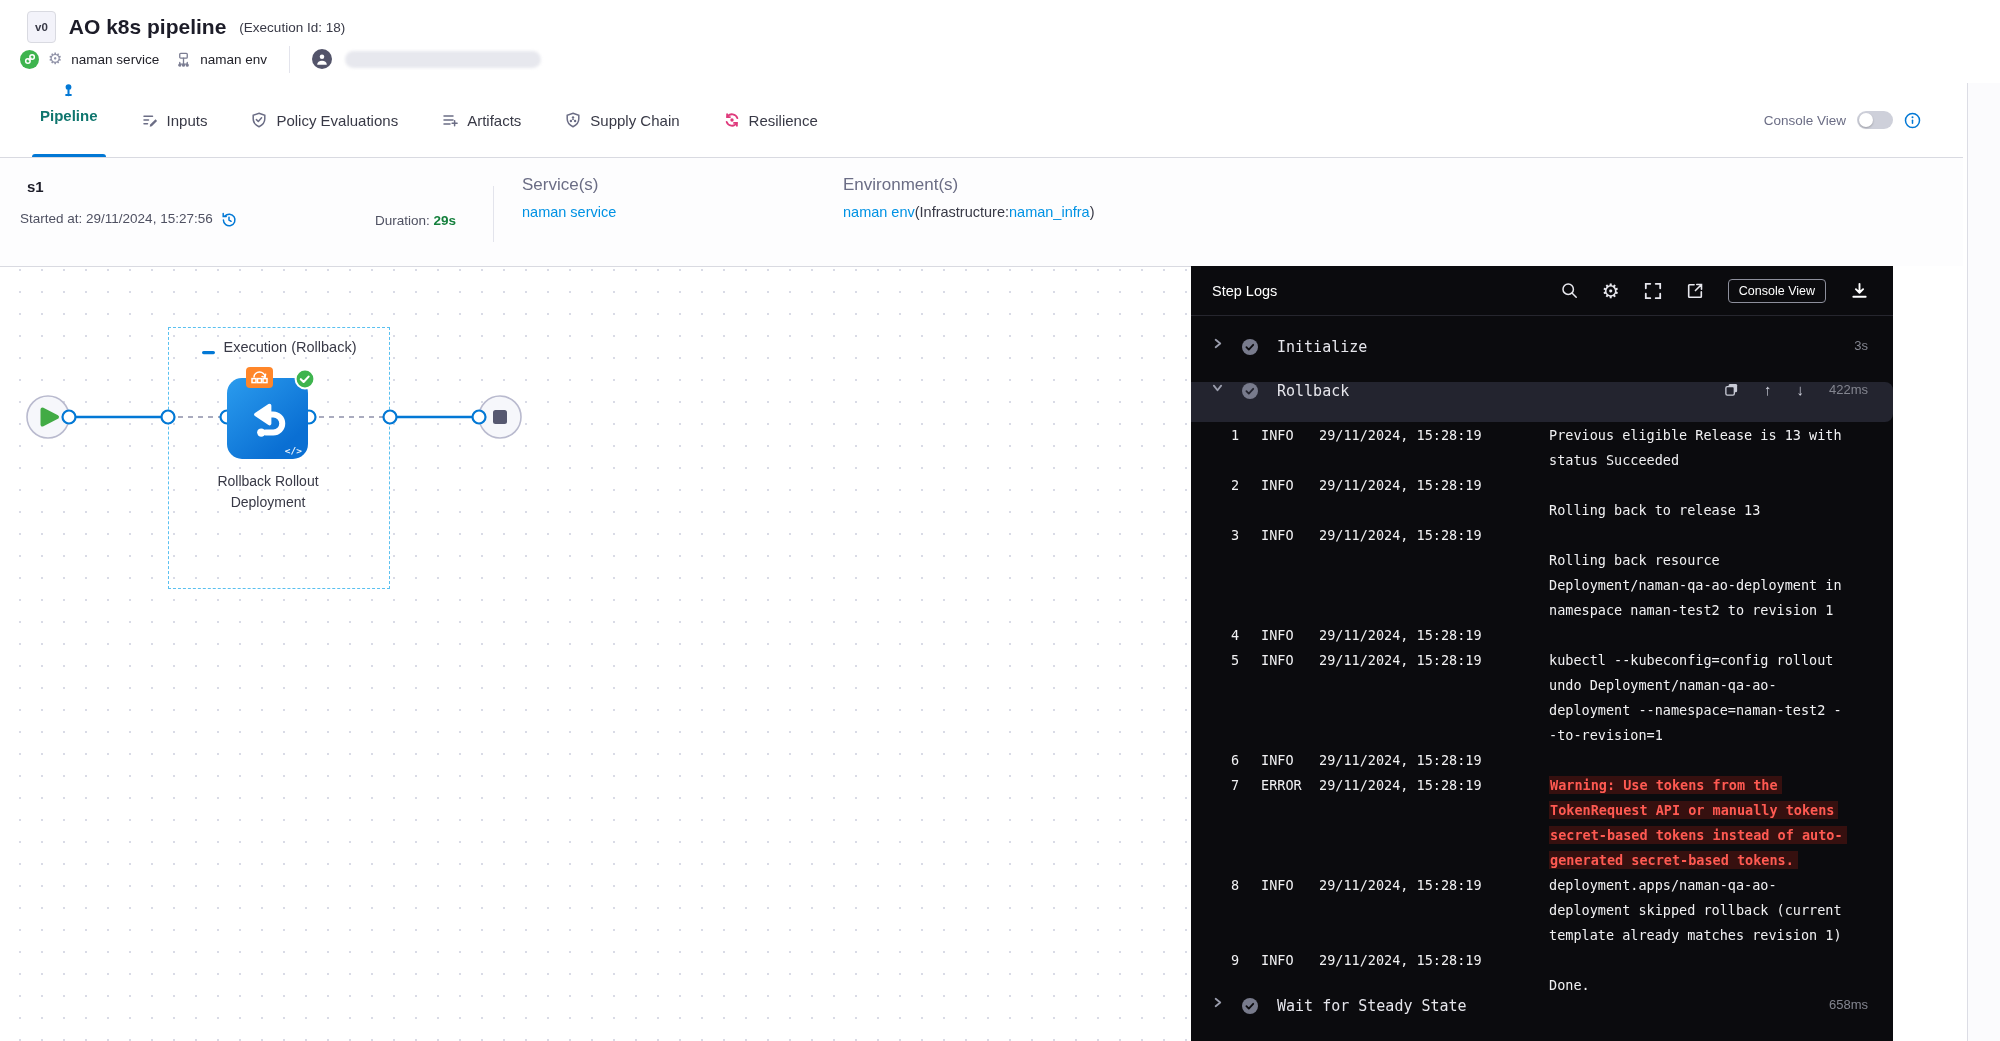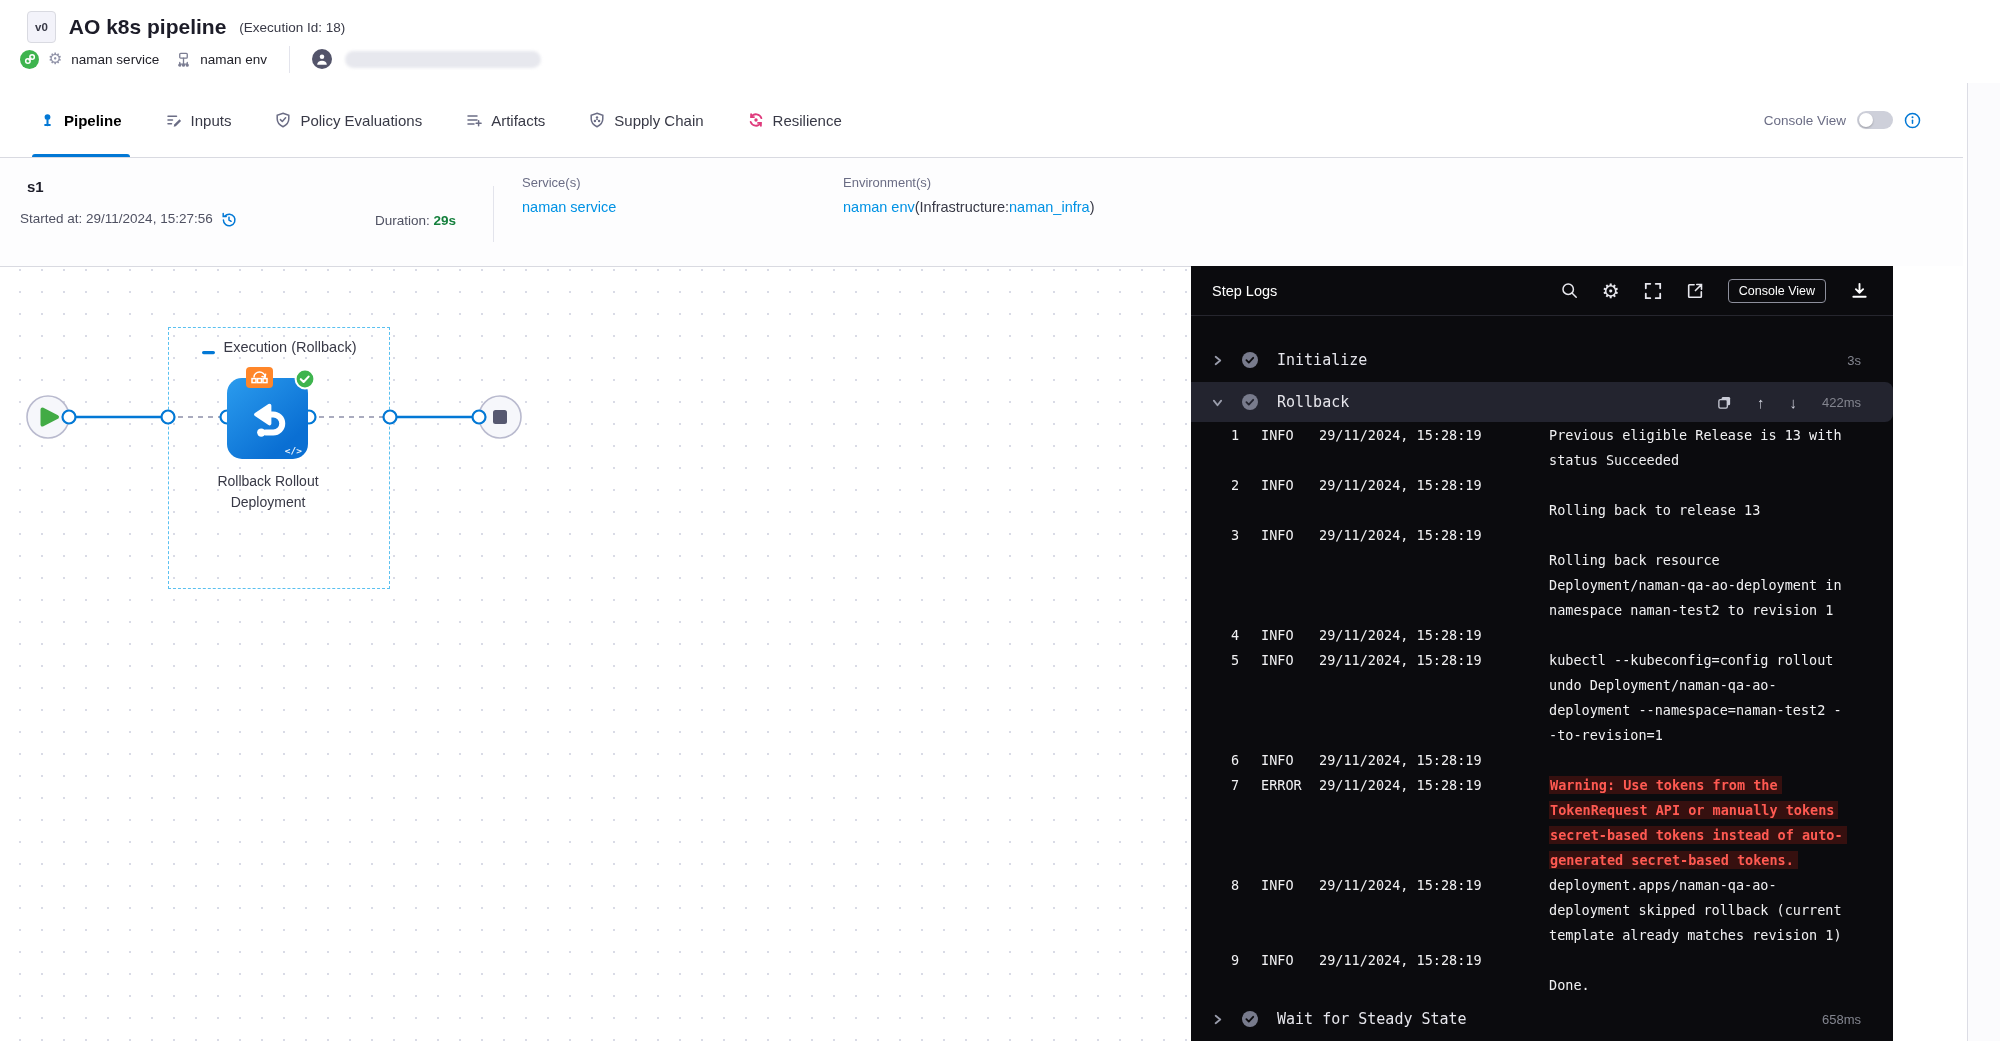--- a/index.html
+++ b/index.html
@@ -21,40 +21,40 @@
   .avatar{width:20px;height:20px;border-radius:50%;background:#53546a;display:flex;
           align-items:center;justify-content:center;overflow:hidden;}
   .redacted{width:196px;height:17px;border-radius:9px;background:#e7e8ee;filter:blur(1.5px);margin-left:4px;}
   
   .tabbar{position:absolute;top:83px;left:0;width:1963px;height:75px;background:#fff;
           border-bottom:1px solid #d9dae1;box-sizing:border-box;}
   .tabs-list{position:absolute;left:40px;top:0;height:100%;display:flex;align-items:center;gap:44px;}
   .tab{display:flex;align-items:center;gap:9px;font-size:15px;color:#383946;height:100%;
        position:relative;cursor:pointer;}
   .tab .t-icon{display:flex;color:#6b6d85;}
-  .tab.active{color:#000000;font-weight:bold;}
+  .tab.active{color:#0f766e;font-weight:bold;flex-direction:column;}
   .tab.active .t-icon{color:#0278d5;}
   .tab.active::after{content:"";position:absolute;left:-8px;right:-8px;bottom:0;height:3px;
                      background:#0278d5;border-radius:3px 3px 0 0;}
   .console-area{position:absolute;right:42px;top:0;height:100%;display:flex;align-items:center;gap:11px;}
   .console-label{font-size:13.5px;color:#6b6d85;}
   .toggle{width:36px;height:18px;border-radius:10px;background:#ced0da;position:relative;cursor:pointer;}
   .toggle .knob{position:absolute;left:2px;top:2px;width:14px;height:14px;border-radius:50%;background:#fff;
                 box-shadow:0 1px 2px rgba(0,0,0,.25);}
   
   .stagebar{position:absolute;top:158px;left:0;width:1963px;height:108px;background:#fdfdfe;}
   .stage-name{position:absolute;left:27px;top:20px;font-size:15px;font-weight:bold;color:#1c1c28;}
   .started{position:absolute;left:20px;top:53px;display:flex;align-items:flex-start;gap:7px;
            font-size:13.5px;color:#4f5162;}
   .duration{position:absolute;left:375px;top:55px;font-size:13.5px;color:#4f5162;}
   .duration b{color:#15803d;}
   .stage-vdiv{position:absolute;left:493px;top:28px;width:1px;height:56px;background:#e3e4ec;}
   .svc-block{position:absolute;left:522px;top:17px;}
   .env-block{position:absolute;left:843px;top:17px;}
-  .blk-label{font-size:13px;color:#6b6d85;}
+  .blk-label{font-size:17px;color:#6b6d85;}
   .blk-link{font-size:14.5px;color:#0092e4;margin-top:9px;cursor:pointer;}
   .env-line{font-size:14.5px;margin-top:9px;}
   .env-line .lnk{color:#0092e4;cursor:pointer;}
   .env-line .plain{color:#383946;}
   
   .canvas{position:absolute;top:266px;left:0;width:1265px;height:775px;background-color:#fff;
           border-top:1px solid #d9dae1;box-sizing:border-box;
           background-image:radial-gradient(circle,#d9dbe6 1.15px,transparent 1.35px);
           background-size:22px 22px;background-position:9px 14px;}
   .stage-box{position:absolute;left:168px;top:60px;width:222px;height:262px;
@@ -84,21 +84,21 @@
   .logs{position:absolute;top:266px;left:1191px;width:702px;height:836px;background:#0b0b0e;
         box-sizing:border-box;}
   .logs-header{height:50px;border-bottom:1px solid #26262e;display:flex;align-items:center;
                padding:0 24px 0 21px;box-sizing:border-box;}
   .logs-title{font-size:14.5px;color:#fff;}
   .logs-icons{margin-left:auto;display:flex;align-items:center;gap:24px;color:#e8e8ee;}
   .licon{display:flex;cursor:pointer;}
   .console-btn{border:1px solid #8d8f9c;border-radius:4px;padding:4px 10px;font-size:12.5px;
                color:#fff;cursor:pointer;white-space:nowrap;}
   .logs-body{padding-top:22px;}
-  .section-row{display:flex;align-items:center;gap:18px;padding:0 32px 0 21px;height:44px;
+  .section-row{display:flex;align-items:flex-start;gap:18px;padding:0 25px 0 21px;height:44px;
                cursor:pointer;box-sizing:border-box;}
   .section-row.active{background:#23242f;border-radius:0 8px 8px 0;height:40px;margin:0 0;}
   .sec-name{font-family:"DejaVu Sans Mono",monospace;font-size:15px;color:#e6e6ec;}
   .sec-right{margin-left:auto;display:flex;align-items:center;gap:25px;}
   .sec-dur{font-size:13px;color:#83858f;}
   .arrow-glyph{font-size:15px;color:#cfd1dc;cursor:pointer;line-height:1;}
   .chev{display:flex;color:#8f92a1;cursor:pointer;}
   
   .log-rows{}
   .log-line{display:flex;height:25px;align-items:center;

